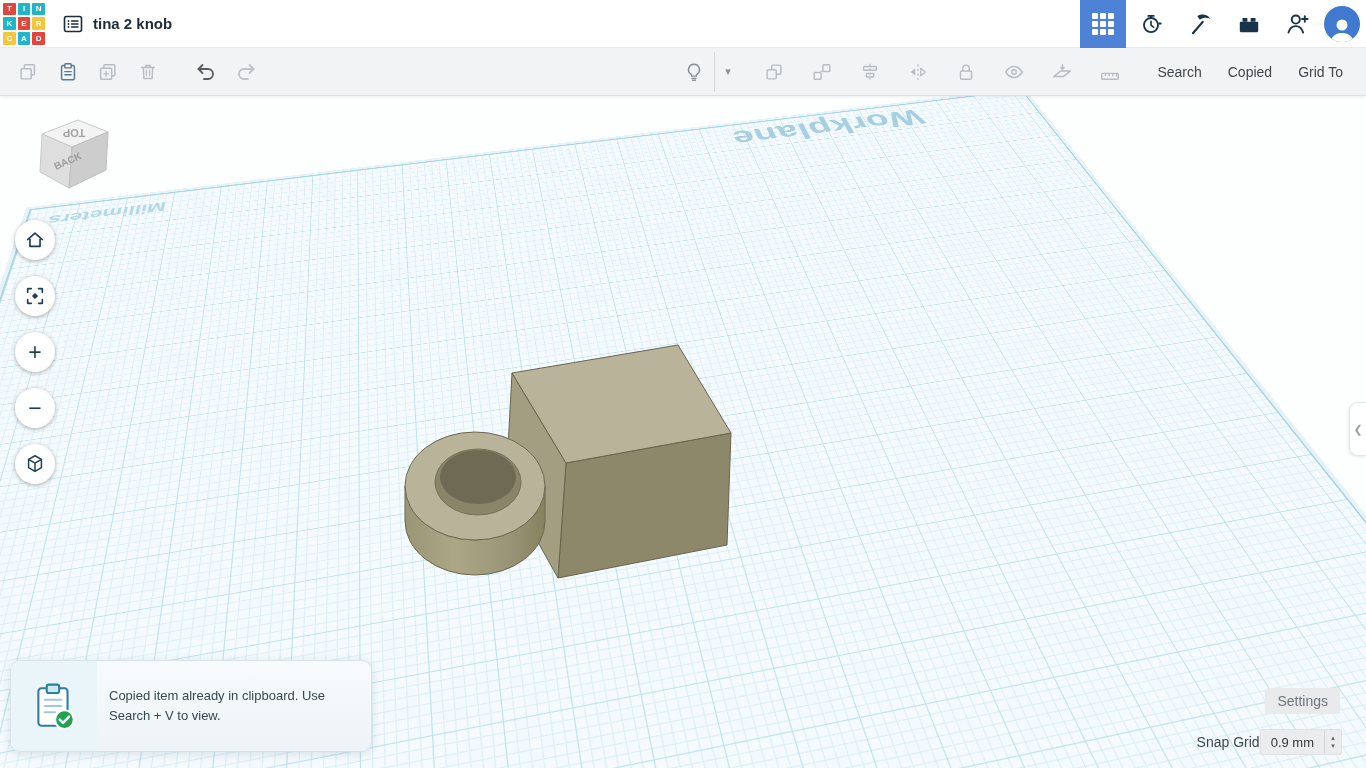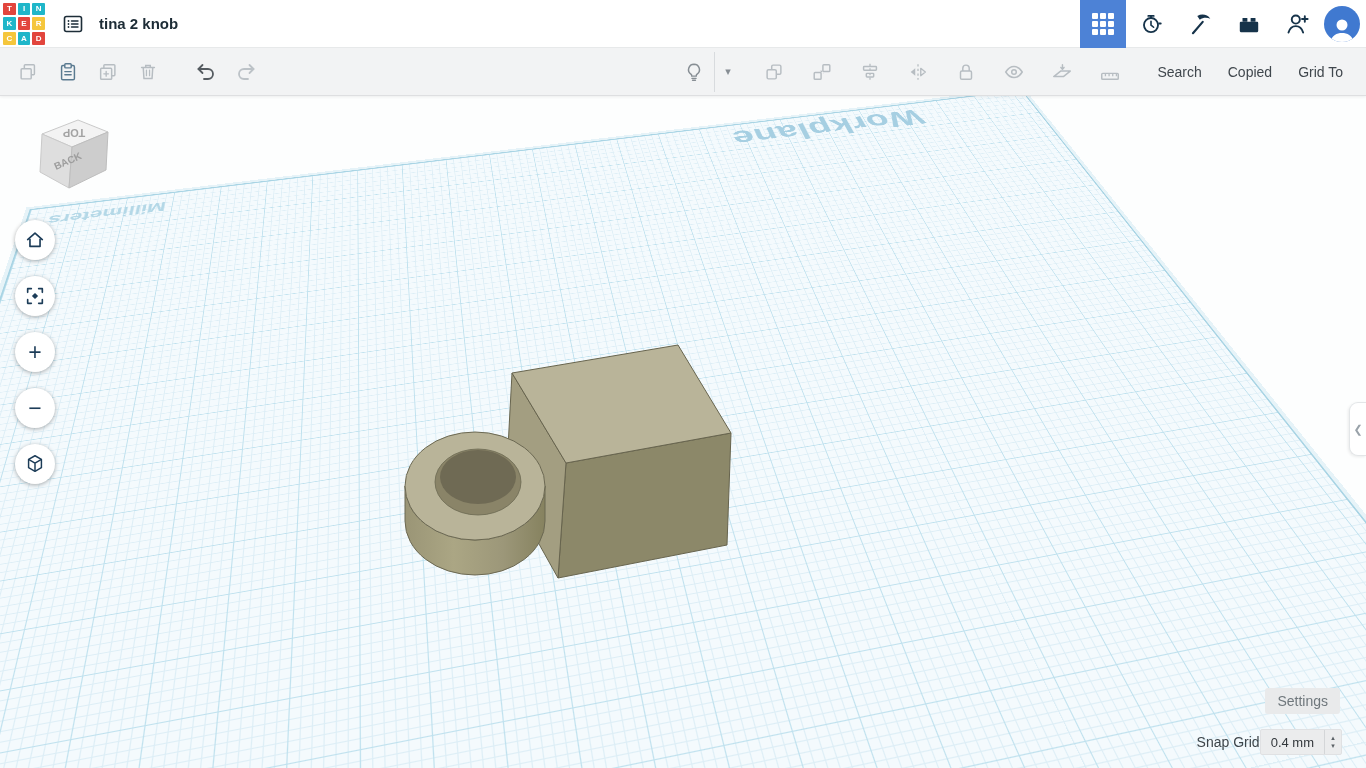--- a/index.html
+++ b/index.html
@@ -23,21 +23,21 @@
   }
   .logo .tile {
     display:flex; align-items:center; justify-content:center;
     color:#fff; font-weight:bold; font-size:8px; border-radius:1px;
   }
   .hdr-btn {
     background:none; border:none; cursor:pointer;
     display:flex; align-items:center; justify-content:center;
     width:40px; height:40px; padding:0;
   }
-  .title { font-size:15px; font-weight:700; color:#1d2c36; margin-left:6px; cursor:pointer; }
+  .title { font-size:15px; font-weight:700; color:#1d2c36; cursor:pointer; }
   .header-right { margin-left:auto; display:flex; align-items:center; height:100%; }
   .grid-btn {
     width:46px; height:48px; background:#4d82d6; border:none; cursor:pointer;
     display:flex; align-items:center; justify-content:center;
   }
   .hdr-icon { width:49px; height:48px; background:none; border:none; cursor:pointer;
     display:flex; align-items:center; justify-content:center; padding:0; }
   .avatar {
     width:36px; height:36px; border-radius:50%; background:#4079d0;
     display:flex; align-items:flex-end; justify-content:center;
@@ -432,27 +432,39 @@
     <svg width="22" height="22" viewBox="0 0 24 24">
       <path d="M12 3l7 4v9l-7 4-7-4V7z" fill="none" stroke="#1c3c58" stroke-width="1.6" stroke-linejoin="round"></path>
       <path d="M5 7l7 4 7-4M12 11v9" fill="none" stroke="#1c3c58" stroke-width="1.6" stroke-linejoin="round"></path>
     </svg>
   </button>
 
   <button class="collapse-tab">
     <span>❮</span>
   </button>
 
+  <div class="toast">
+    <div class="toast-icon-panel">
+      <svg width="50" height="50" viewBox="0 0 48 48">
+        <rect x="9" y="7" width="28" height="36" rx="3" fill="#ffffff" stroke="#2e7e9e" stroke-width="2"></rect>
+        <rect x="17" y="3.5" width="12" height="8" rx="2" fill="#cfe9f2" stroke="#2e7e9e" stroke-width="2"></rect>
+        <path d="M15 18h16M15 24h16M15 30h10" stroke="#9fc9da" stroke-width="2" stroke-linecap="round"></path>
+        <circle cx="34" cy="37" r="9" fill="#21a353" stroke="#ffffff" stroke-width="2"></circle>
+        <path d="M29.5 37l3.2 3.2 5.8-6" fill="none" stroke="#ffffff" stroke-width="2.4" stroke-linecap="round" stroke-linejoin="round"></path>
+      </svg>
+    </div>
+    <div class="toast-text">Copied item already in clipboard. Use Search + V to view.</div>
+  </div>
 
   <button class="settings-btn">Settings</button>
 
   <div class="snap-row">
     <span class="snap-label">Snap Grid</span>
     <div class="snap-select">
-      <span class="snap-value">0.4 mm</span>
+      <span class="snap-value">0.9 mm</span>
       <div class="snap-spinner">
         <span>▴</span>
         <span>▾</span>
       </div>
     </div>
   </div>
 
 </div>
 
 </body></html>

